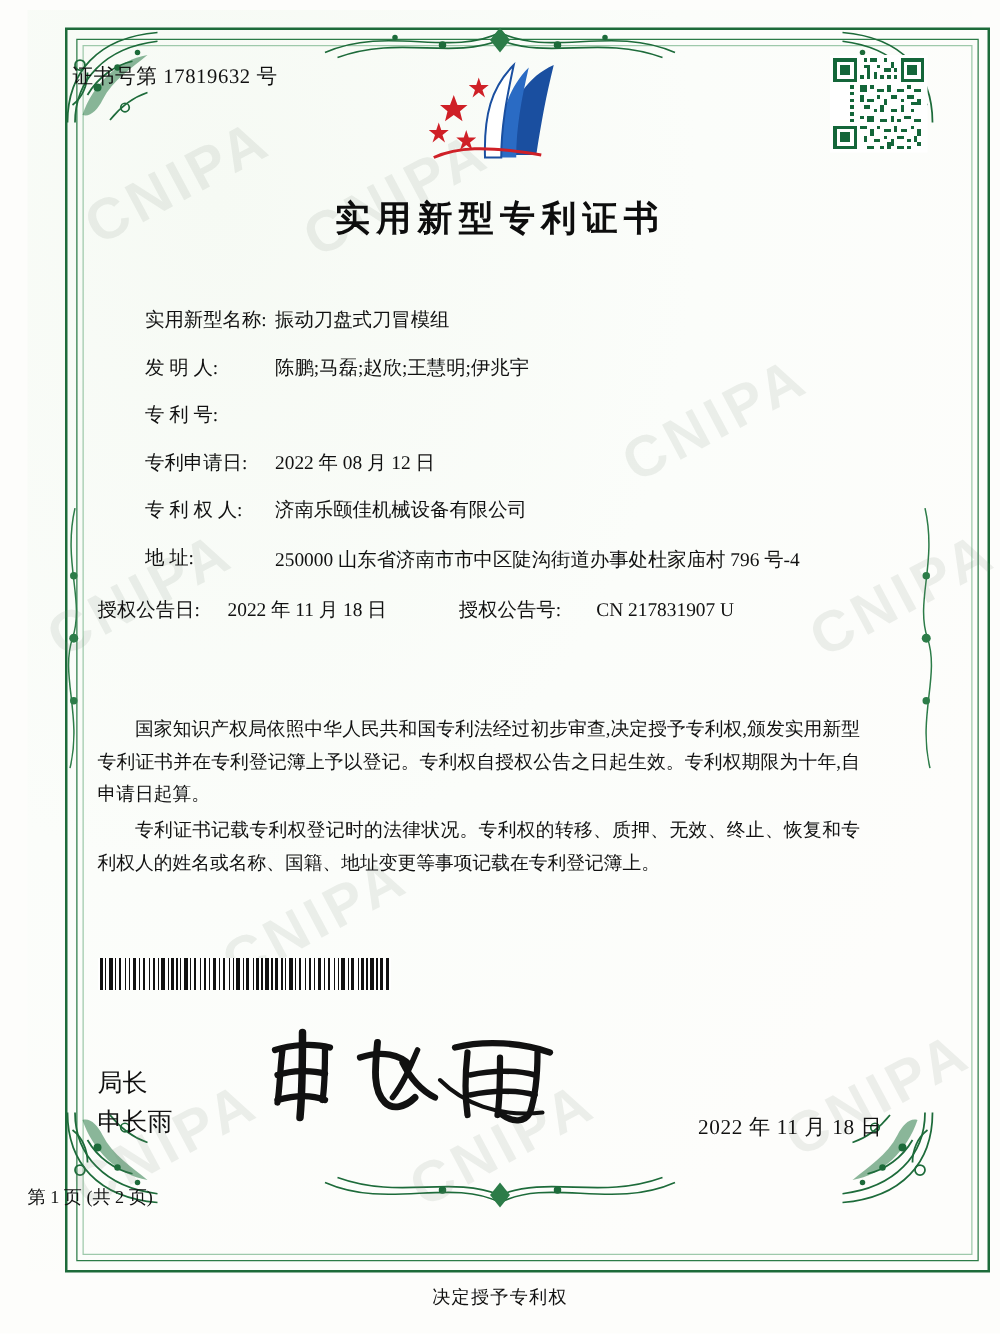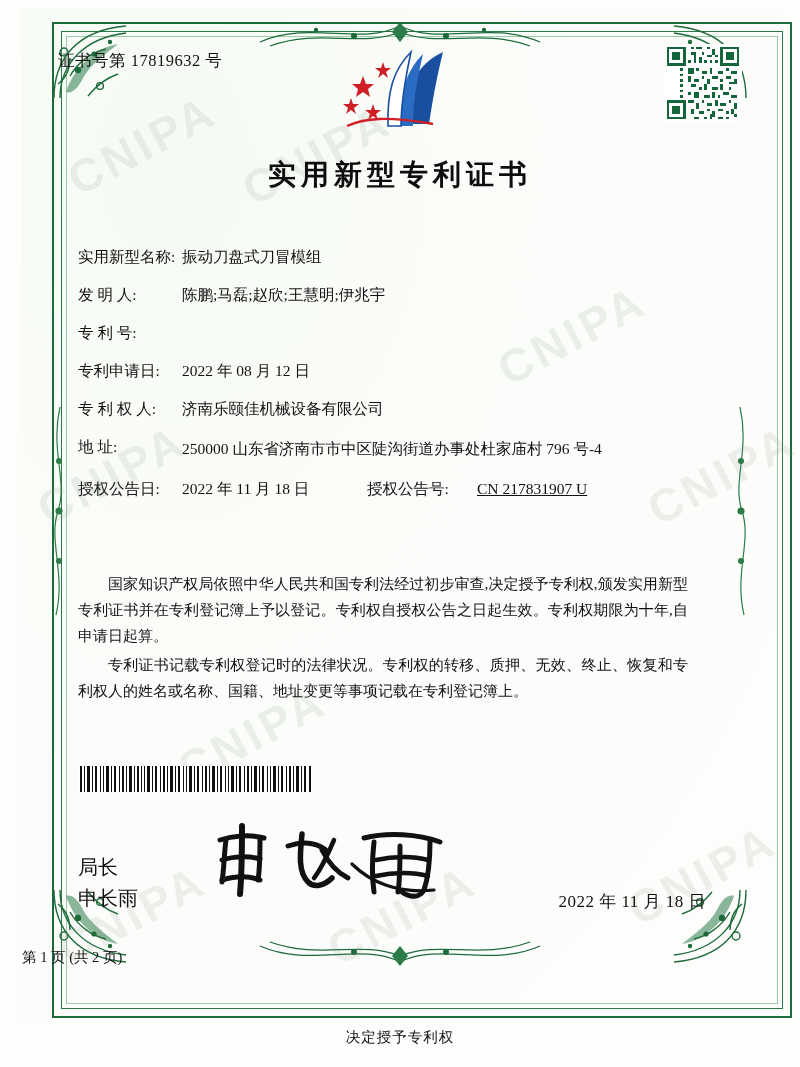--- a/index.html
+++ b/index.html
@@ -146,20 +146,21 @@
     left: 56px;
     top: 240px;
     width: 600px;
     font-size: 15.5px;
     line-height: 1.2;
   }
   .frow {
     display: flex;
     align-items: flex-start;
     margin-bottom: 19.5px;
+    margin-left: 38px;
   }
   .flabel {
     width: 104px;
     flex: 0 0 104px;
     letter-spacing: 0px;
     color: #111;
   }
   .fvalue {
     flex: 1;
     color: #111;
@@ -171,21 +172,21 @@
   .frow.addr .fvalue { line-height: 1.45; }
 
   .pub-row {
     display: flex;
     align-items: flex-start;
     margin-bottom: 8px;
   }
   .pub-row .flabel { width: 104px; flex: 0 0 104px; }
   .pub-row .pv1 { width: 185px; flex: 0 0 185px; }
   .pub-row .pl2 { width: 110px; flex: 0 0 110px; }
-  .pub-row .pv2 { flex: 1; text-decoration: underline; }
+  .pub-row .pv2 { flex: 1; }
 
   
   .paras {
     position: absolute;
     left: 56px;
     top: 564px;
     width: 610px;
     font-size: 15px;
     line-height: 1.72;
     text-align: justify;

